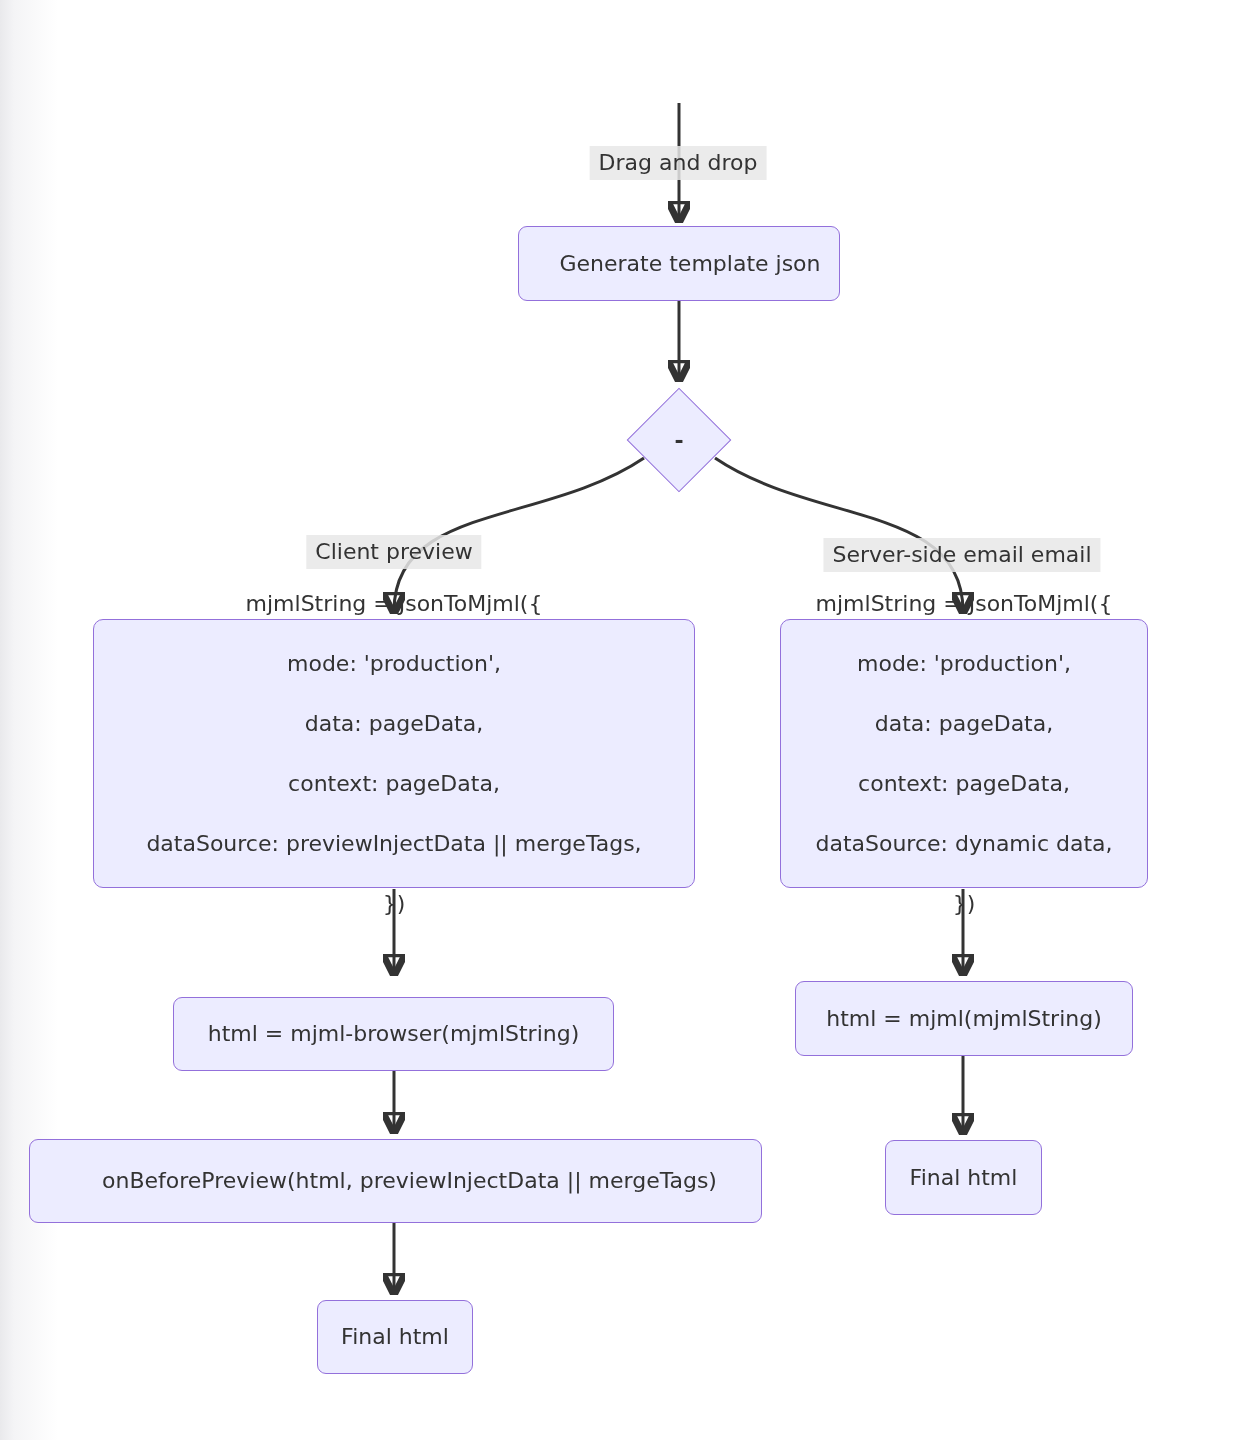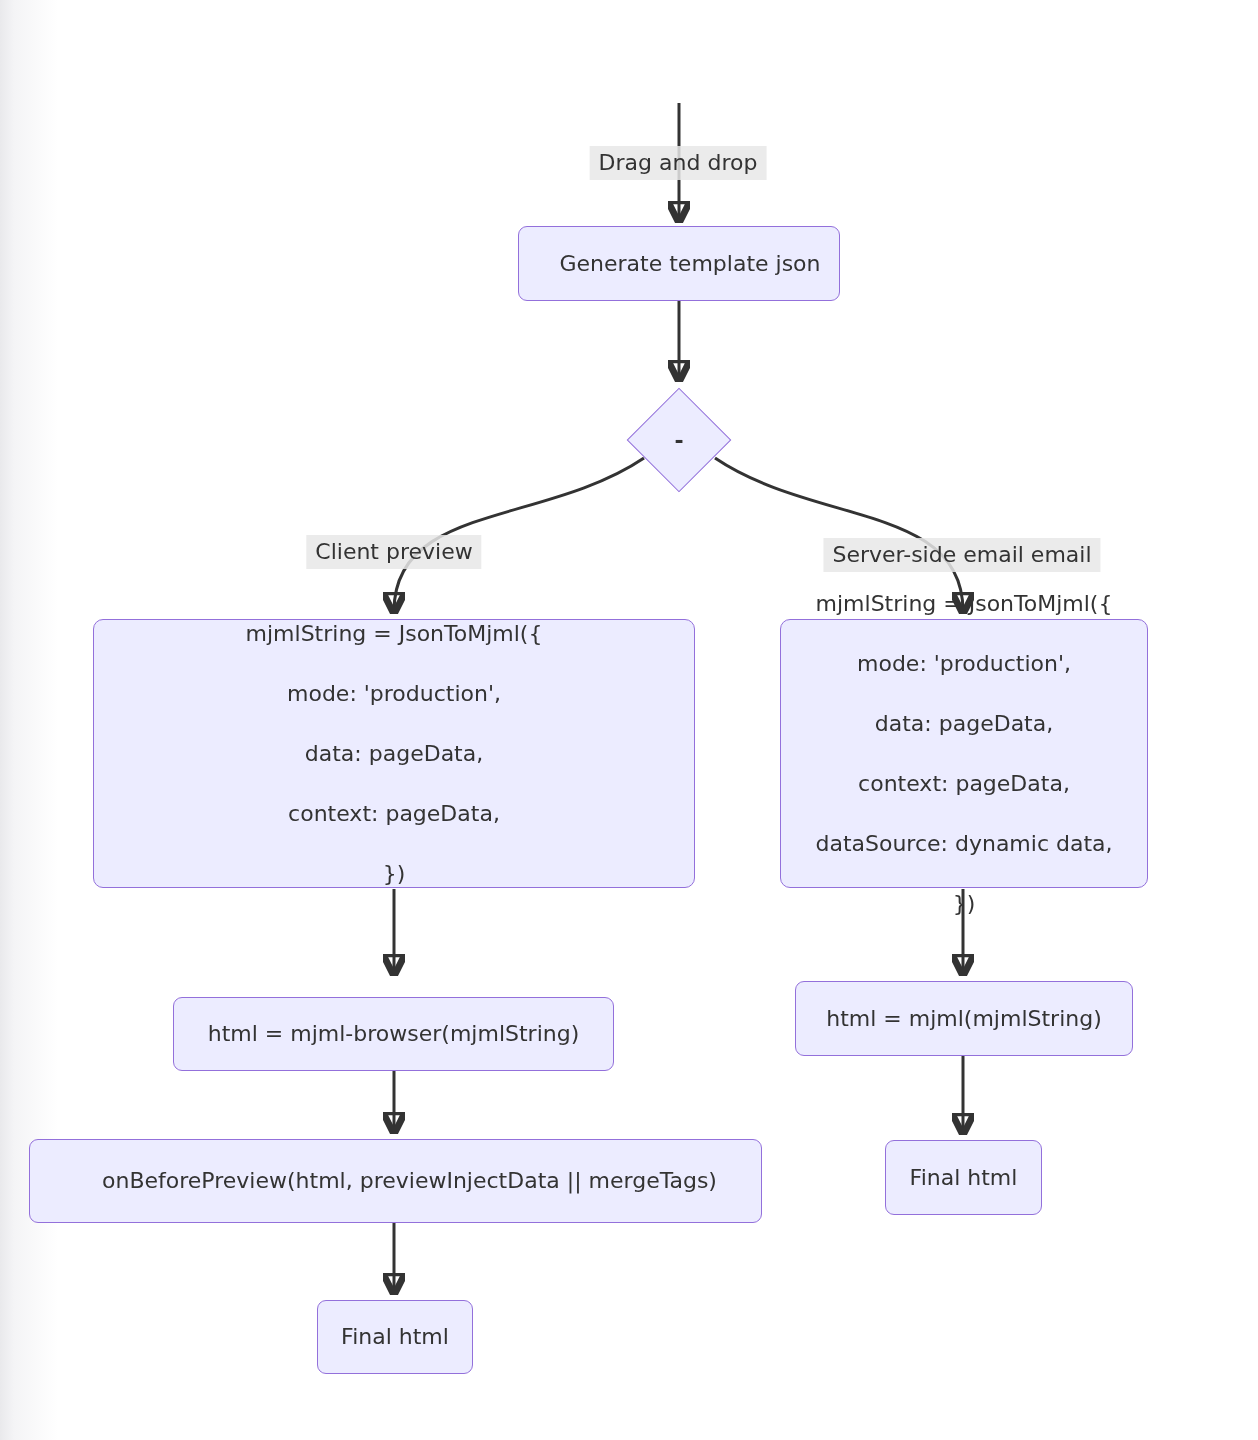--- a/index.html
+++ b/index.html
@@ -105,20 +105,21 @@
   </div>
 
   <div class="diamond-shape"></div>
   <div class="diamond-label">-</div>
 
   <div class="node big" id="n-client-build">
     <div>mjmlString = JsonToMjml({</div>
     <div>mode: 'production',</div>
     <div>data: pageData,</div>
     <div>context: pageData,</div>
+    <div>dataSource: previewInjectData || mergeTags,</div>
     <div>})</div>
   </div>
 
   <div class="node big" id="n-server-build">
     <div>mjmlString = JsonToMjml({</div>
     <div>mode: 'production',</div>
     <div>data: pageData,</div>
     <div>context: pageData,</div>
     <div>dataSource: dynamic data,</div>
     <div>})</div>

